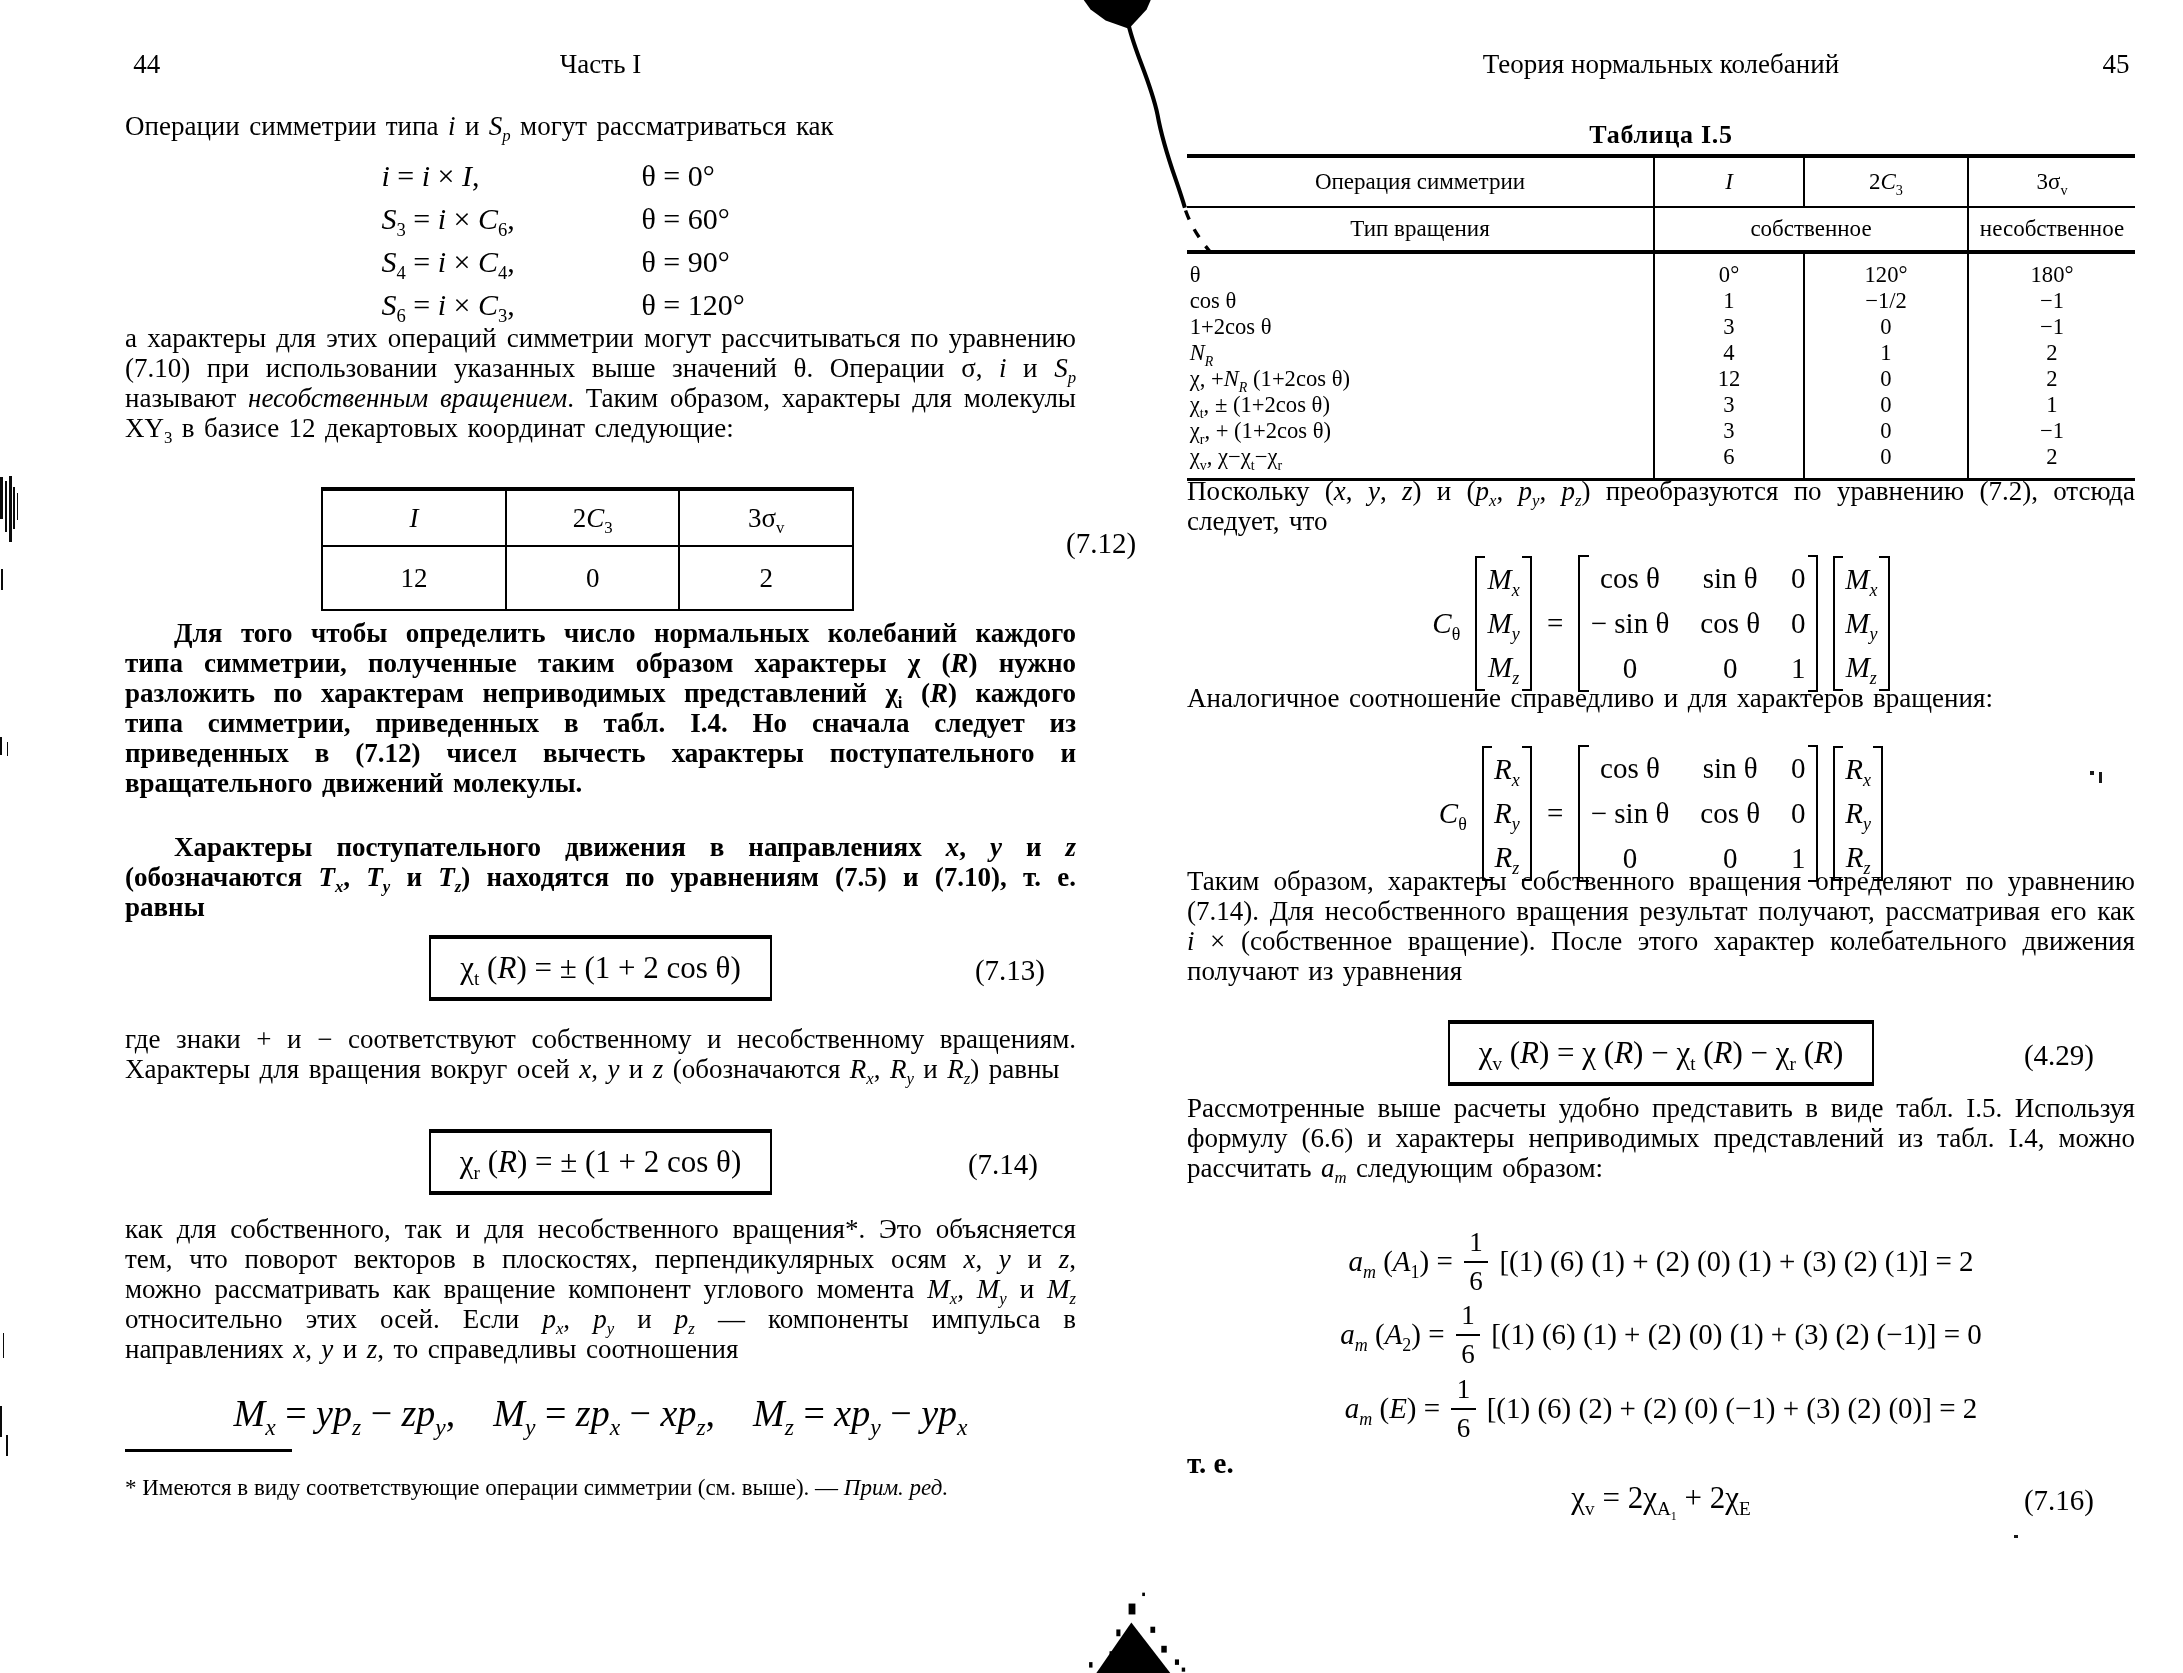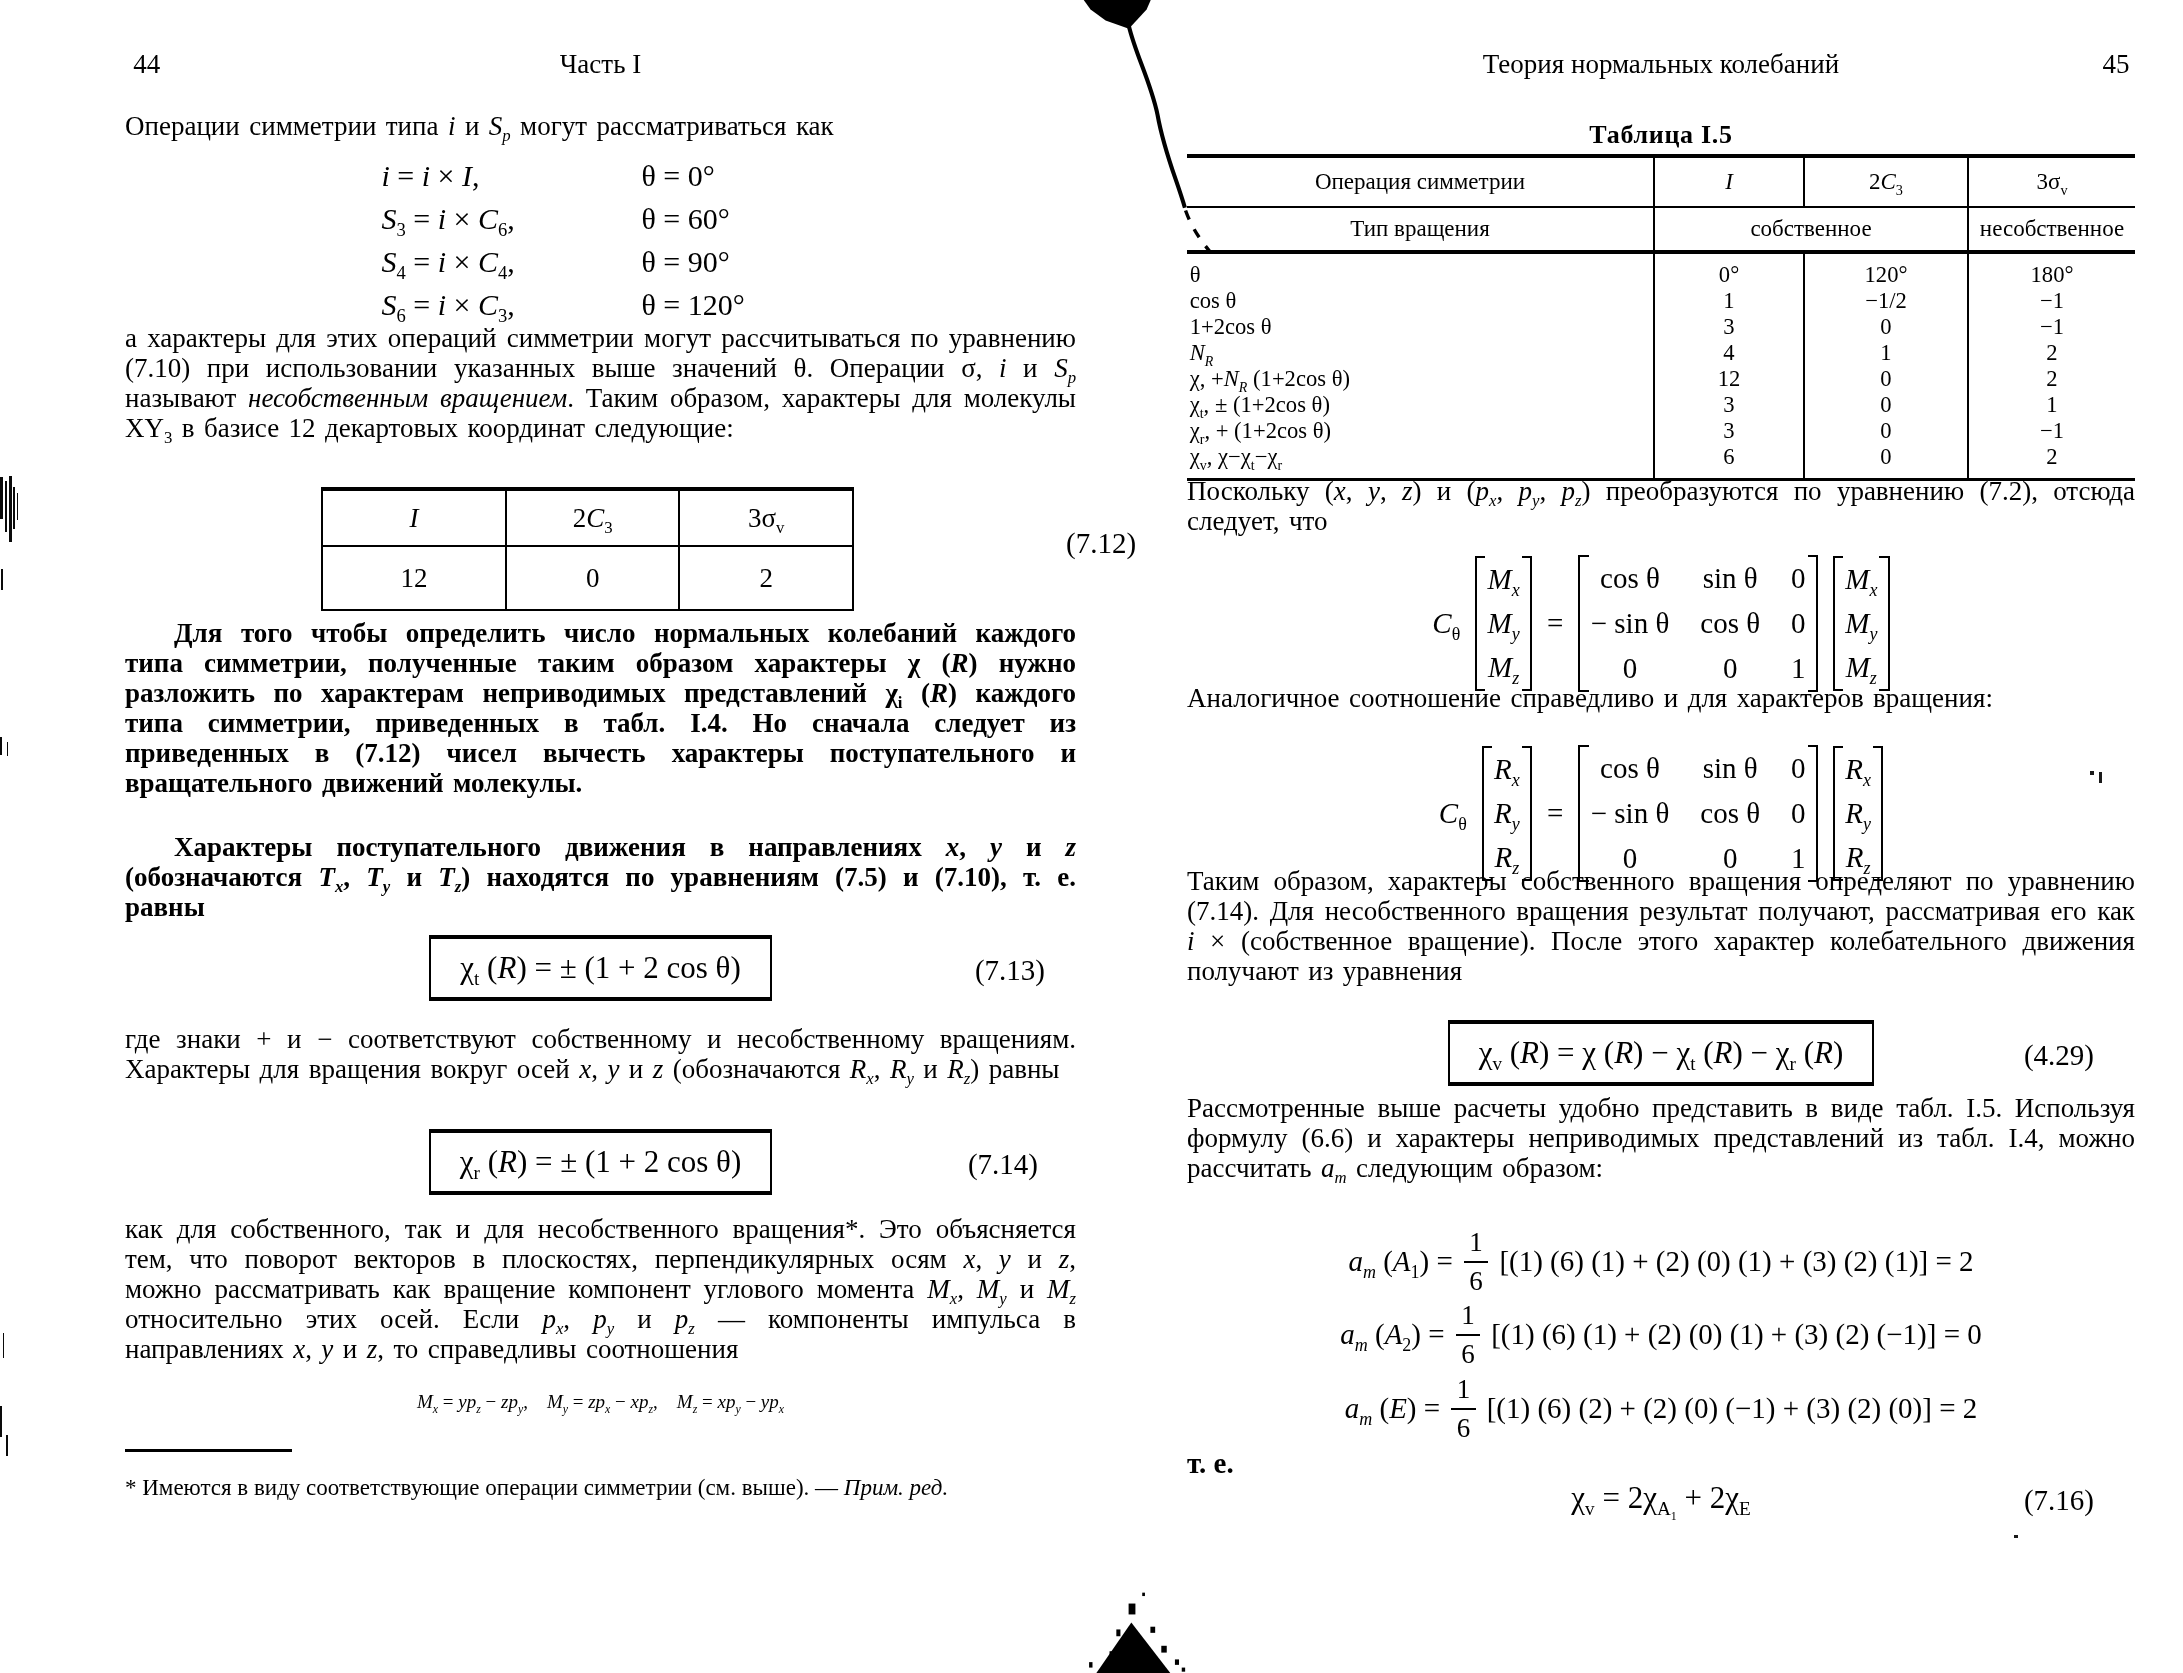--- a/index.html
+++ b/index.html
@@ -24,21 +24,21 @@
   #t712{border-collapse:collapse;width:533px;font-size:27px;text-align:center;}
   #t712 td{border:2.1px solid #000;}
   #t712 tr:first-child td{border-top:4.8px solid #000;height:52px;}
   #t712 tr:last-child td{height:60px;border-bottom:2.7px solid #000;}
   .eqtag{position:absolute;font-size:29px;}
   
   .boxed-eq{text-align:center;}
   .boxed-eq .box{display:inline-block;border:2.7px solid #000;border-top-width:4.1px;border-bottom-width:4.1px;
                  padding:11px 29px;font-size:31px;}
   
-  .center-eq{text-align:center;font-size:19px;}
+  .center-eq{text-align:center;font-size:38px;}
   
   .footrule{height:2.7px;background:#000;width:167px;}
   .footnote{font-size:23px;line-height:29px;text-align:justify;margin:0;}
   
   #t15{border-collapse:collapse;width:100%;font-size:22.6px;border-top:4.8px solid #000;border-bottom:3.4px solid #000;}
   #t15 td{padding:0;}
   #t15 .h1 td{height:48px;border-bottom:2.1px solid #000;text-align:center;font-size:23px;}
   #t15 .h2 td{height:42px;border-bottom:4.1px solid #000;text-align:center;font-size:23px;}
   #t15 .vline{border-left:2.1px solid #000;}
   #t15 .brow td{height:24px;}

